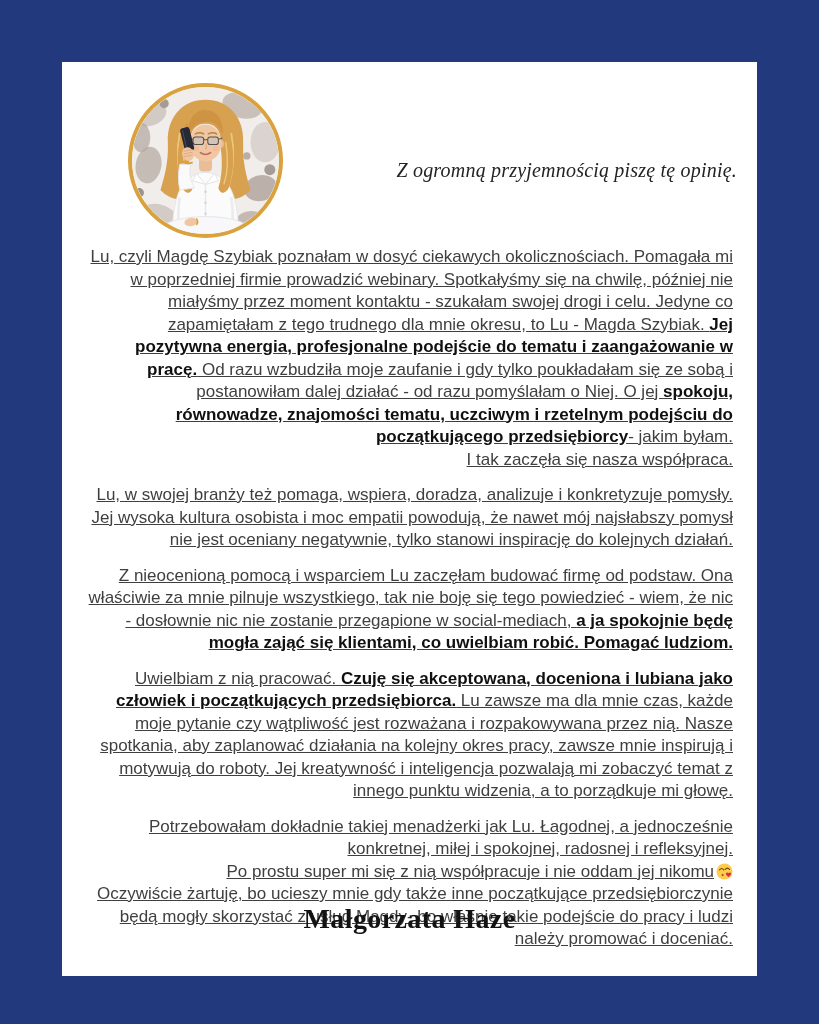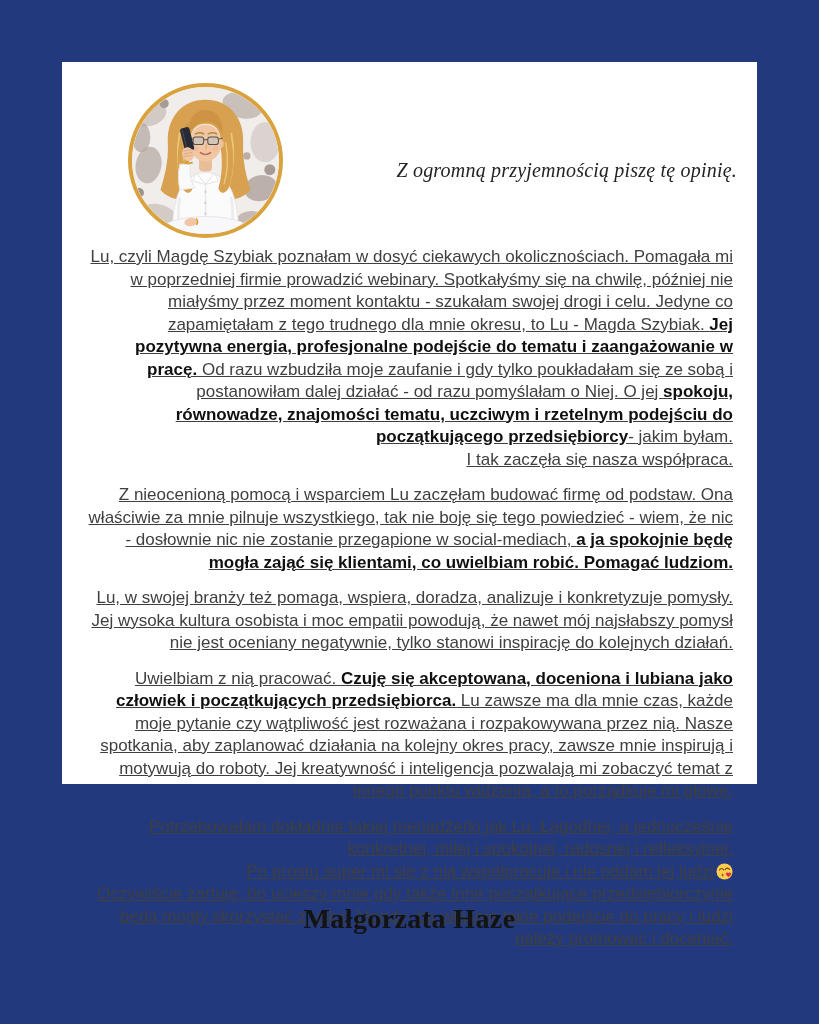--- a/index.html
+++ b/index.html
@@ -2,21 +2,21 @@
 <html><head>
 <meta charset="utf-8">
 <style>
   html,body{margin:0;padding:0;}
   .canvas{
     position:relative;width:819px;height:1024px;
     background:#22397E;overflow:hidden;
     font-family:"Liberation Sans",sans-serif;
   }
   .card{
-    position:absolute;left:62px;top:62px;width:695px;height:722px;
+    position:absolute;left:62px;top:62px;width:695px;height:914px;
     background:#FFFFFF;
   }
   .photo-ring{
     position:absolute;left:66px;top:21px;width:147px;height:147px;
     border-radius:50%;border:4px solid #D9A23C;overflow:hidden;background:#F1EDEA;
   }
   .photo-ring svg{display:block;width:100%;height:100%;}
   .title{
     position:absolute;top:97px;right:20px;margin:0;
     font-family:"Liberation Serif",serif;font-style:italic;font-weight:400;
@@ -142,24 +142,24 @@
             <path d="M70,143 C72,146 72,148 70,150" stroke="#D9A23C" stroke-width="1.8" fill="none"></path>
           </g>
         </g>
       </svg>
     </div>
 
     <h1 class="title">Z ogromną przyjemnością piszę tę opinię.</h1>
 
     <div class="body">
         <p><span>Lu, czyli Magdę Szybiak poznałam w dosyć ciekawych okolicznościach. Pomagała mi w poprzedniej firmie prowadzić webinary. Spotkałyśmy się na chwilę, później nie miałyśmy przez moment kontaktu - szukałam swojej drogi i celu. Jedyne co zapamiętałam z tego trudnego dla mnie okresu, to Lu - Magda Szybiak. </span><strong>Jej pozytywna energia, profesjonalne podejście do tematu i zaangażowanie w pracę.</strong><span> Od razu wzbudziła moje zaufanie i gdy tylko poukładałam się ze sobą i postanowiłam dalej działać - od razu pomyślałam o Niej. O jej </span><strong>spokoju, równowadze, znajomości tematu, uczciwym i rzetelnym podejściu do początkującego przedsiębiorcy</strong><span>- jakim byłam.</span><br><span>I tak zaczęła się nasza współpraca.</span></p>
+        <p><span>Lu, w swojej branży też pomaga, wspiera, doradza, analizuje i konkretyzuje pomysły. Jej wysoka kultura osobista i moc empatii powodują, że nawet mój najsłabszy pomysł nie jest oceniany negatywnie, tylko stanowi inspirację do kolejnych działań.</span></p>
         <p><span>Z nieocenioną pomocą i wsparciem Lu zaczęłam budować firmę od podstaw. Ona właściwie za mnie pilnuje wszystkiego, tak nie boję się tego powiedzieć - wiem, że nic - dosłownie nic nie zostanie przegapione w social-mediach, </span><strong>a ja spokojnie będę mogła zająć się klientami, co uwielbiam robić. Pomagać ludziom.</strong></p>
-        <p><span>Lu, w swojej branży też pomaga, wspiera, doradza, analizuje i konkretyzuje pomysły. Jej wysoka kultura osobista i moc empatii powodują, że nawet mój najsłabszy pomysł nie jest oceniany negatywnie, tylko stanowi inspirację do kolejnych działań.</span></p>
         <p><span>Uwielbiam z nią pracować. </span><strong>Czuję się akceptowana, doceniona i lubiana jako człowiek i początkujących przedsiębiorca.</strong><span> Lu zawsze ma dla mnie czas, każde moje pytanie czy wątpliwość jest rozważana i rozpakowywana przez nią. Nasze spotkania, aby zaplanować działania na kolejny okres pracy, zawsze mnie inspirują i motywują do roboty. Jej kreatywność i inteligencja pozwalają mi zobaczyć temat z innego punktu widzenia, a to porządkuje mi głowę.</span></p>
-        <p><span>Potrzebowałam dokładnie takiej menadżerki jak Lu. Łagodnej, a jednocześnie konkretnej, miłej i spokojnej, radosnej i refleksyjnej.</span><br><span>Po prostu super mi się z nią współpracuje i nie oddam jej ludzi</span><span class="emoji"><svg viewBox="0 0 36 36">
+        <p><span>Potrzebowałam dokładnie takiej menadżerki jak Lu. Łagodnej, a jednocześnie konkretnej, miłej i spokojnej, radosnej i refleksyjnej.</span><br><span>Po prostu super mi się z nią współpracuje i nie oddam jej nikomu</span><span class="emoji"><svg viewBox="0 0 36 36">
               <circle cx="18" cy="18" r="17" fill="#FFCC4D"></circle>
               <path d="M7.5 14.5 q4.5 -5.5 9 0" stroke="#664500" stroke-width="2.4" stroke-linecap="round" fill="none"></path>
               <path d="M19.5 13.5 q4.5 -5.5 9 0" stroke="#664500" stroke-width="2.4" stroke-linecap="round" fill="none"></path>
               <ellipse cx="14" cy="25.5" rx="2.1" ry="2.6" fill="#A0552A"></ellipse>
               <path d="M26.5 21.5 c-2.2 -2.2 -5.5 -1 -5.5 1.9 c0 2.6 3.2 4.3 5.5 6.1 c2.3 -1.8 5.5 -3.5 5.5 -6.1 c0 -2.9 -3.3 -4.1 -5.5 -1.9 z" fill="#DD2E44"></path>
             </svg></span><br><span>Oczywiście żartuję, bo ucieszy mnie gdy także inne początkujące przedsiębiorczynie będą mogły skorzystać z usług Magdy- bo właśnie takie podejście do pracy i ludzi należy promować i doceniać.</span><br></p>
       </div>
 
     <p class="signature">Małgorzata Haze</p>
 

